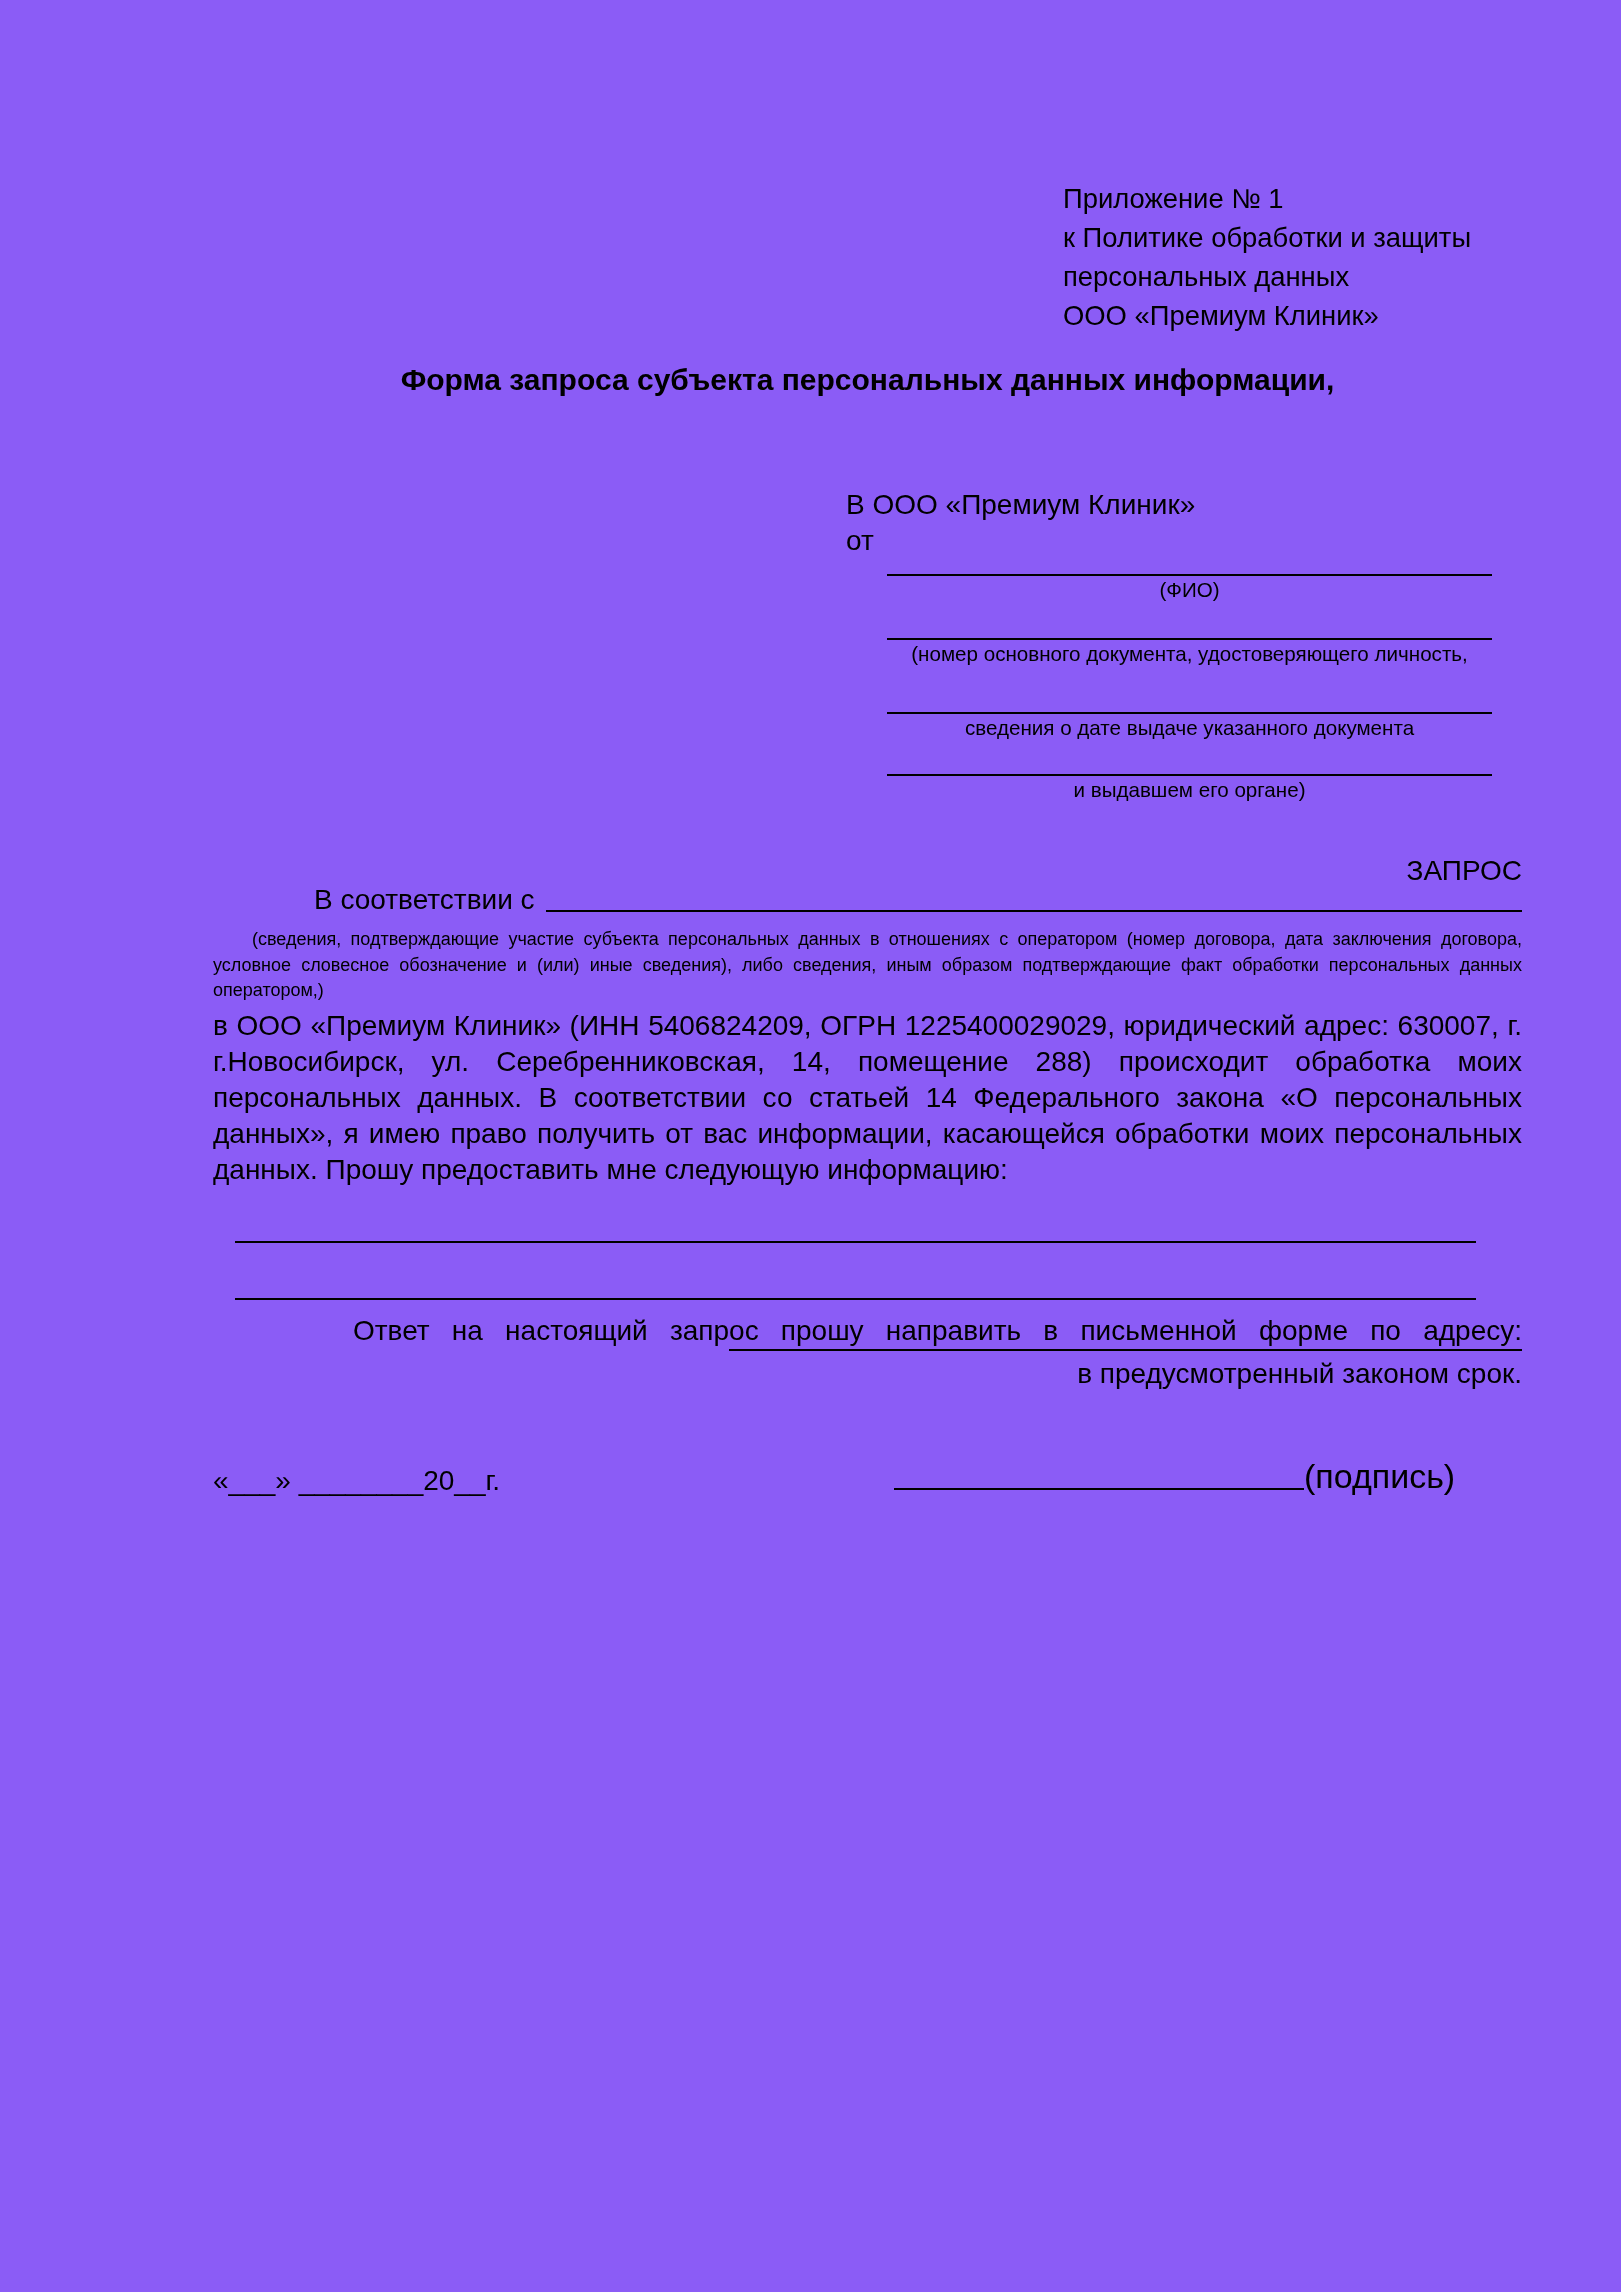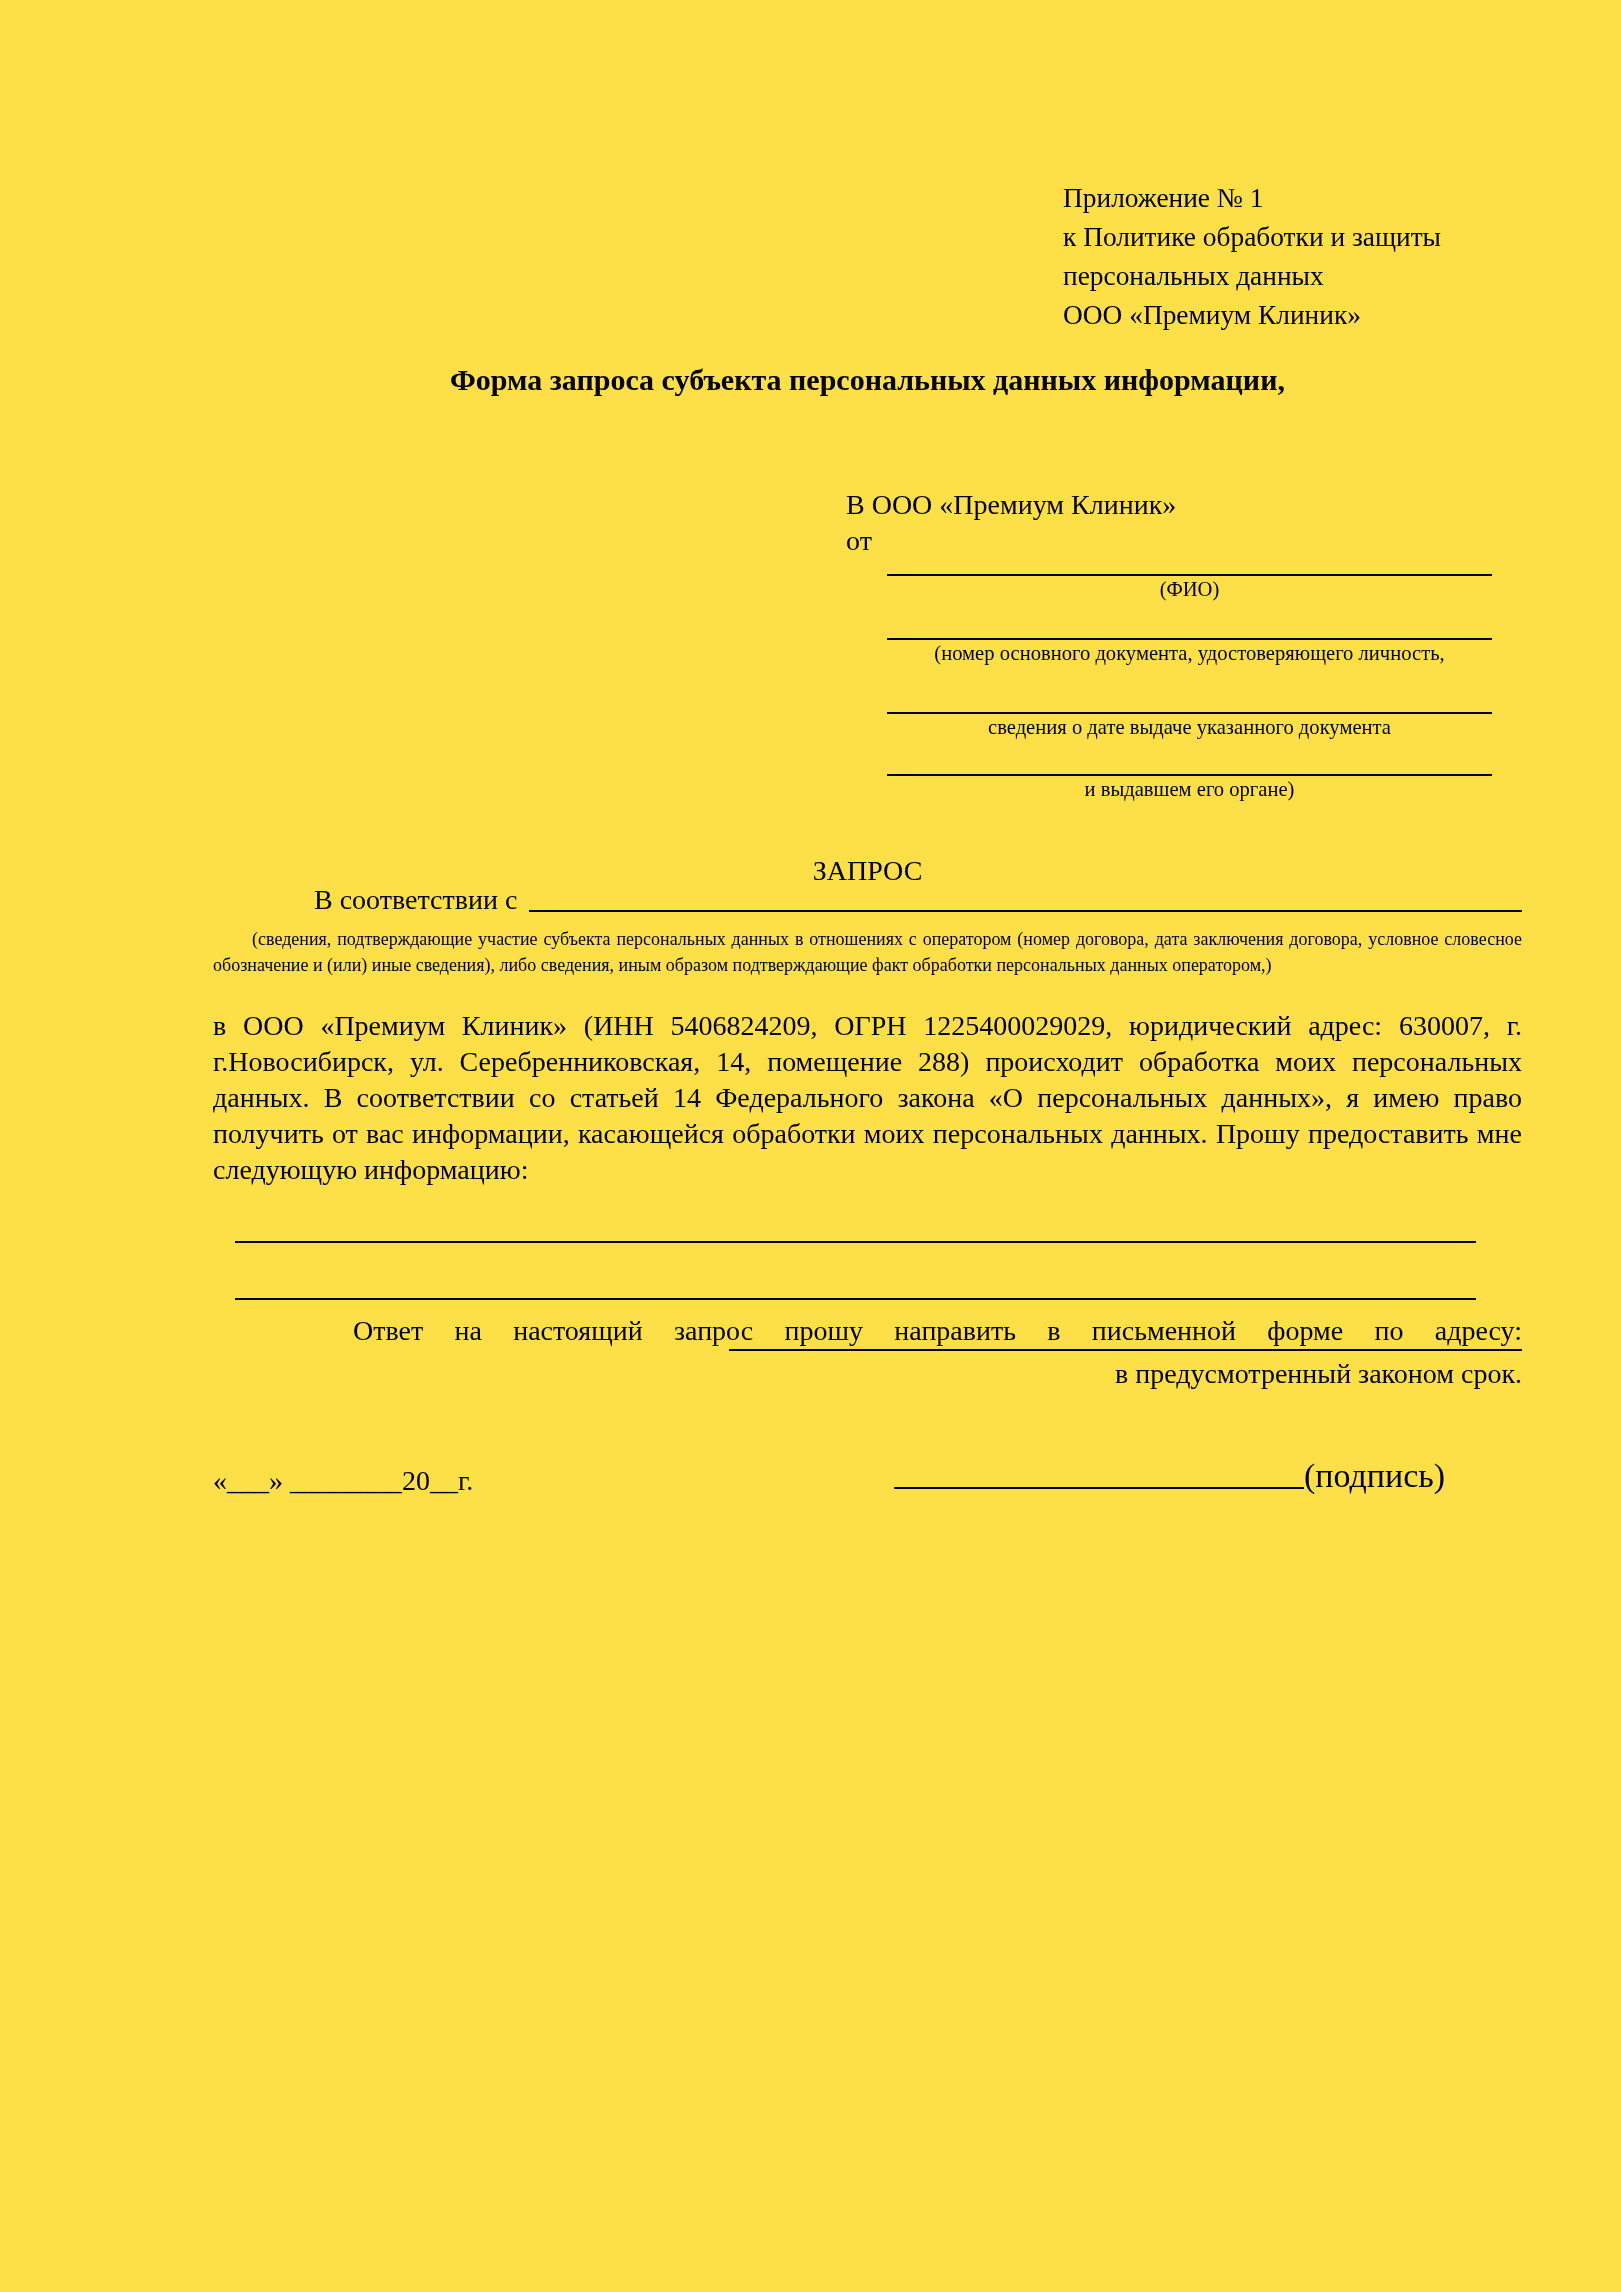--- a/index.html
+++ b/index.html
@@ -1,22 +1,22 @@
 <!DOCTYPE html>
 <html><head>
 <meta charset="utf-8">
 <style>
   html, body { margin: 0; padding: 0; background: #ffffff; }
   .page {
     position: relative;
     width: 1621px;
     height: 2293px;
-    background: #fde047;
+    background: #8b5cf6;
     color: #000000;
-    font-family: Liberation Serif, serif;
+    font-family: Liberation Sans, sans-serif;
     overflow: hidden;
   }
   .abs { position: absolute; }
 
   .header-block {
     left: 1063px; top: 179px;
     font-size: 27.4px; line-height: 39px;
     white-space: nowrap;
   }
 
@@ -33,21 +33,21 @@
   .field-row { left: 887px; width: 605px; }
   .field-row .rule { border-top: 2.9px solid #000; width: 100%; height: 0; }
   .field-row .caption {
     text-align: center;
     font-size: 20.6px; line-height: 25.5px;
     margin-top: 1px;
   }
 
   .request-heading {
     left: 213px; top: 855px; width: 1309px;
-    text-align: center;
+    text-align: right;
     font-size: 28px;
   }
 
   .accordance-row {
     left: 213px; top: 884px; width: 1309px;
     display: flex; align-items: flex-end;
     font-size: 28px;
   }
   .accordance-row .label { padding-left: 101px; white-space: nowrap; }
   .accordance-row .fill {

